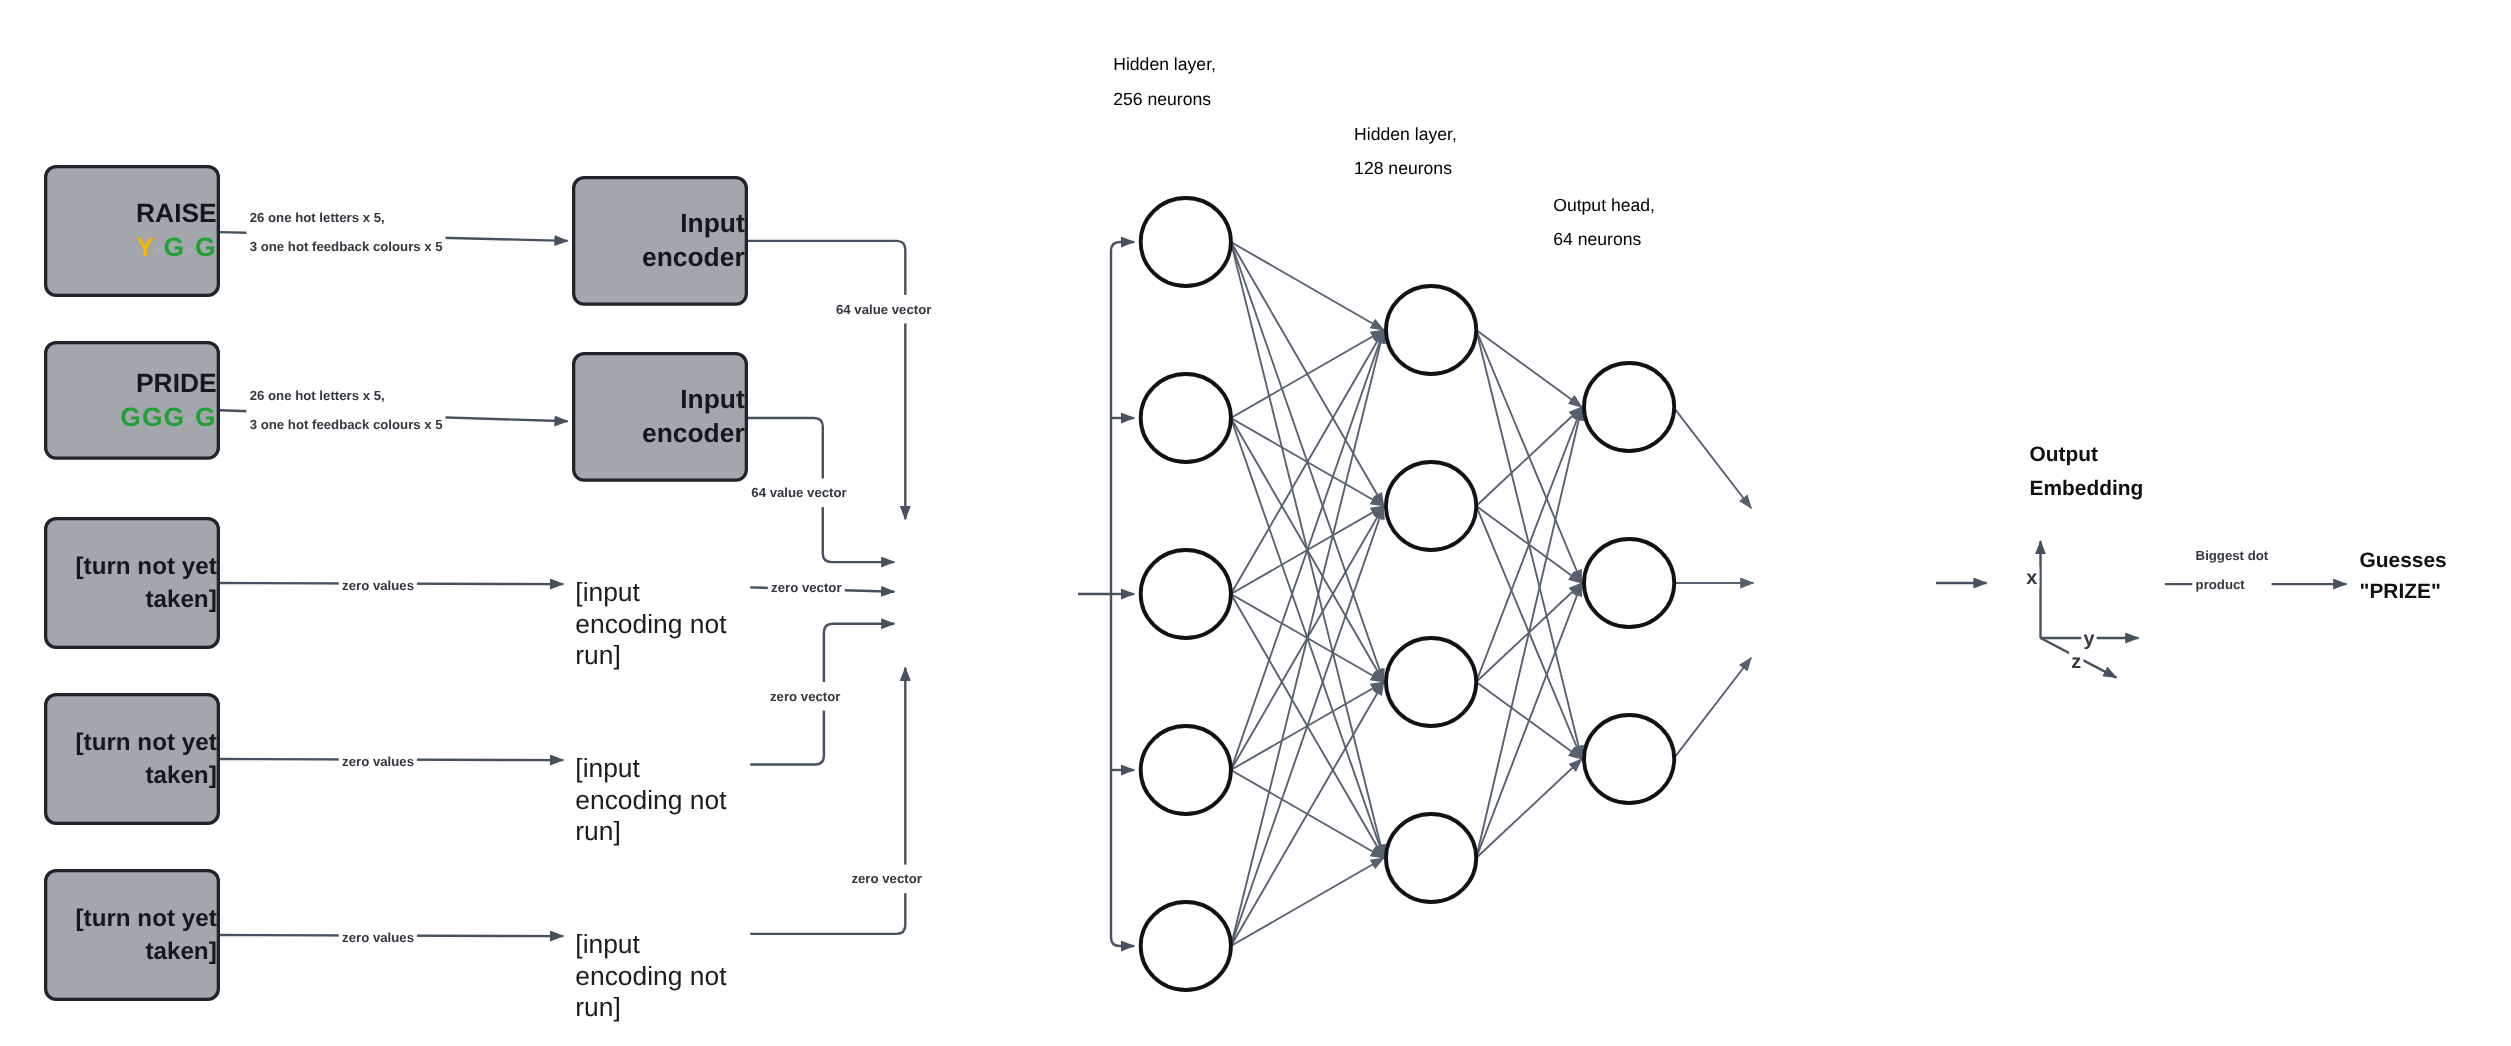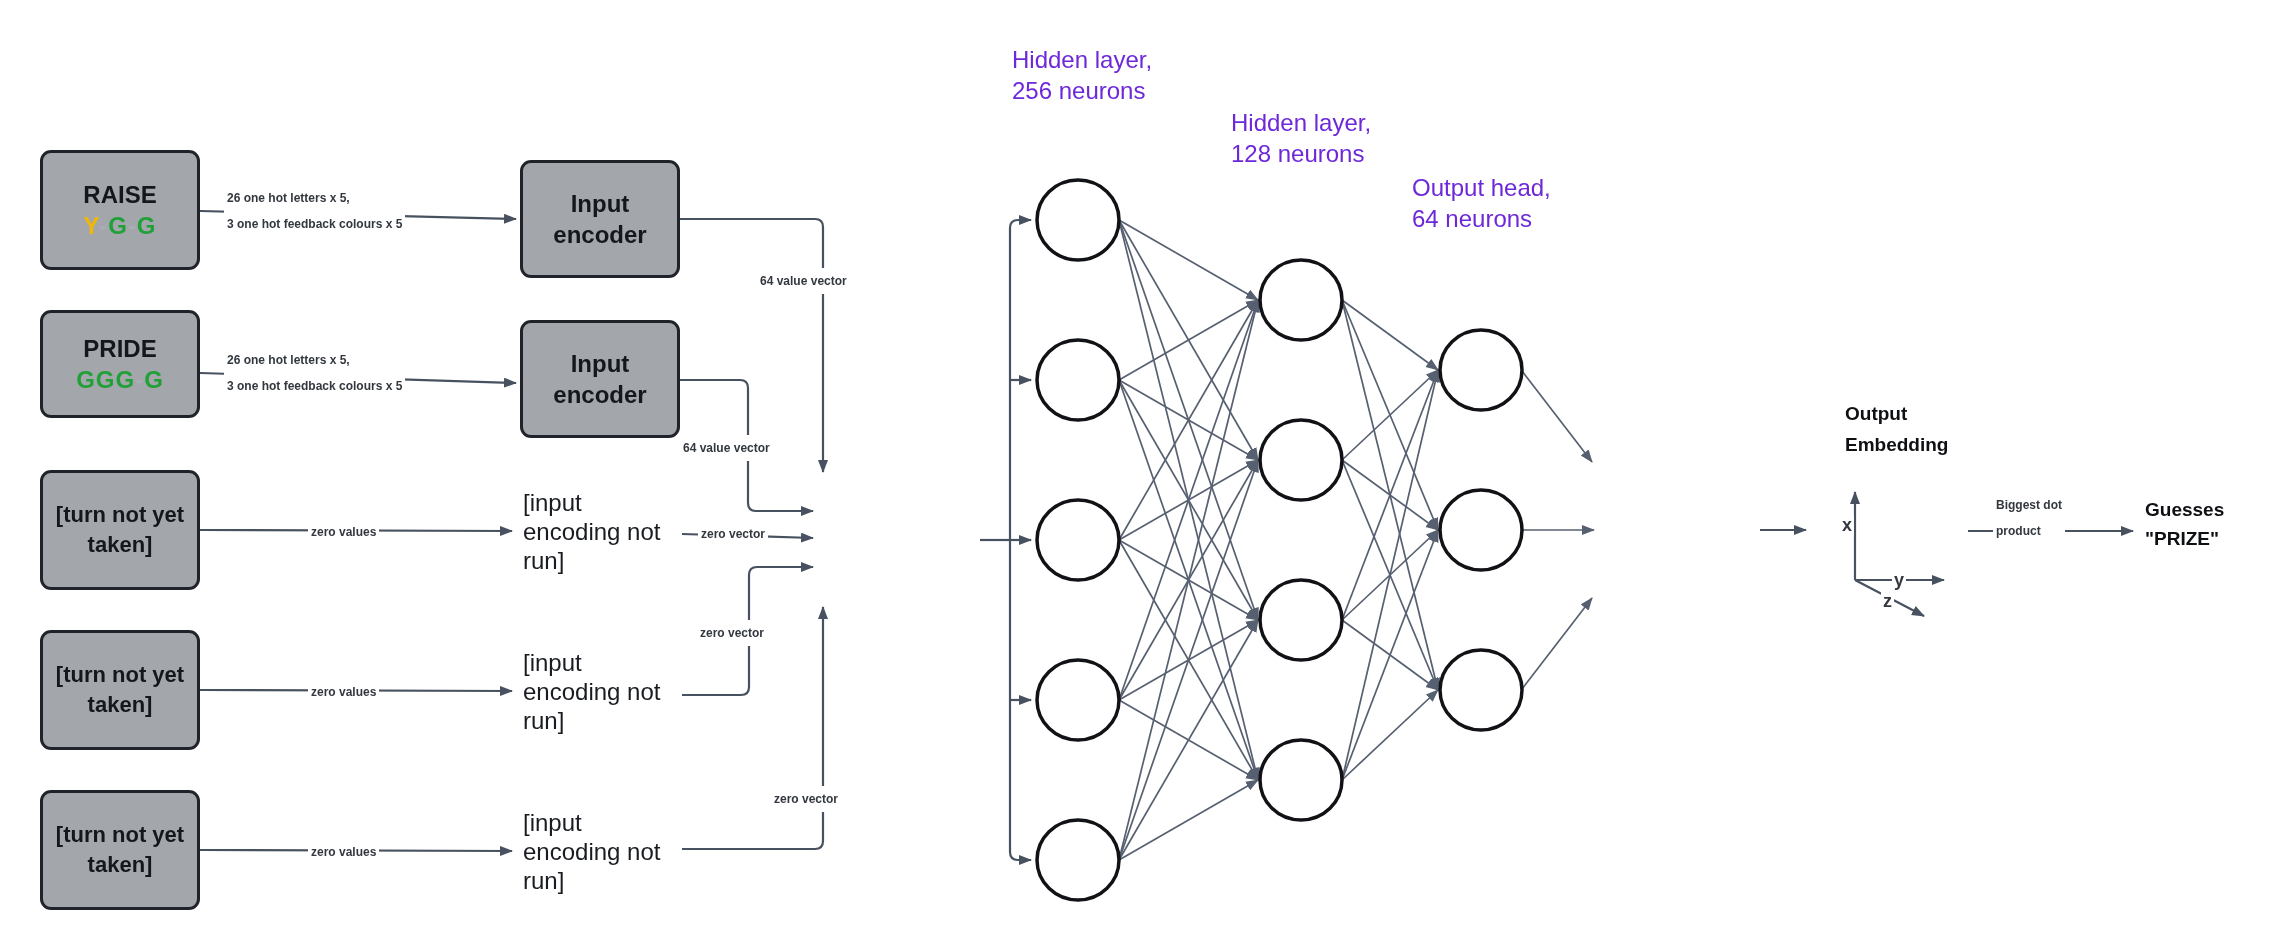--- a/index.html
+++ b/index.html
@@ -1,28 +1,28 @@
 <!DOCTYPE html>
 <html><head>
 <meta charset="utf-8">
 <style>
   html,body{margin:0;padding:0;background:#ffffff;}
   body{width:2283px;height:951px;overflow:hidden;font-family:"Liberation Sans",sans-serif;}
   #canvas{position:relative;width:2283px;height:951px;background:#ffffff;}
   #wires{position:absolute;left:0;top:0;z-index:1;}
   .box{position:absolute;box-sizing:border-box;background:#A3A7AC;border:3.5px solid #20242A;
-       border-radius:11px;display:flex;flex-direction:column;align-items:center;justify-content:center;
+       border-radius:11px;display:flex;flex-direction:column;align-items:flex-end;justify-content:center;
        text-align:center;z-index:2;}
   .box .bl{font-weight:bold;font-size:24px;line-height:31px;color:#14171B;white-space:nowrap;}
   .box.turn .bl{font-size:22px;line-height:30px;}
   .letters{font-weight:bold;font-size:24px;line-height:31px;letter-spacing:1px;white-space:nowrap;}
   .edge-label{position:absolute;z-index:3;font-weight:bold;font-size:12px;line-height:26px;
        color:#33383F;background:#ffffff;padding:0 3px;white-space:nowrap;}
-  .note{position:absolute;z-index:2;font-size:24px;line-height:29px;color:#191C21;white-space:nowrap;}
-  .layer-label{position:absolute;z-index:2;font-size:24px;line-height:31px;color:#6d28d9;white-space:nowrap;}
+  .note{position:absolute;z-index:2;font-size:24px;line-height:29px;color:#191C21;white-space:nowrap;margin-top:36px;}
+  .layer-label{position:absolute;z-index:2;font-size:16px;line-height:31px;color:#000000;white-space:nowrap;}
   .big-label{position:absolute;z-index:3;font-weight:bold;font-size:19px;line-height:31px;
        color:#0E1013;white-space:nowrap;}
   .axis-letter{position:absolute;z-index:3;font-weight:bold;font-size:18px;line-height:20px;
        color:#33383F;background:#ffffff;padding:0 2px;}
 </style>
 </head>
 <body>
 
 <div id="canvas">
 

